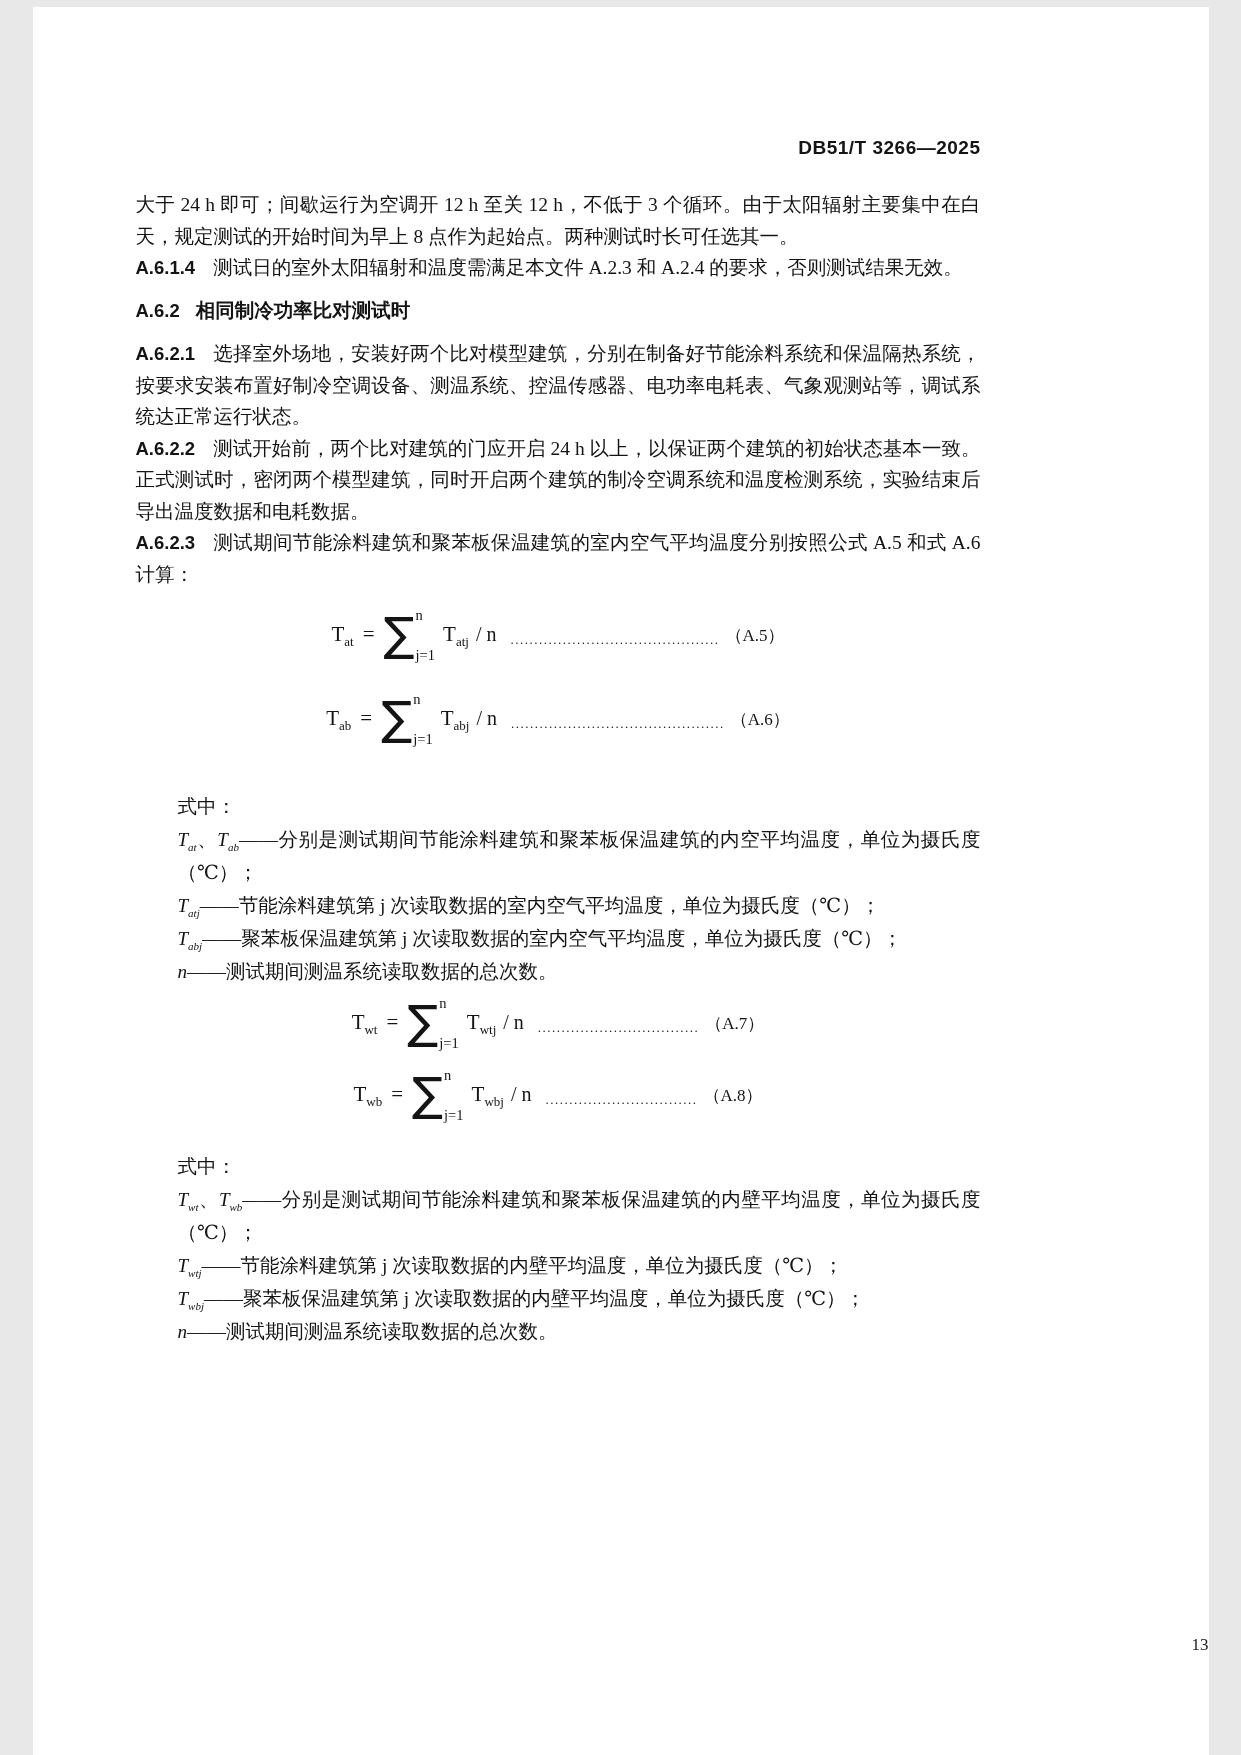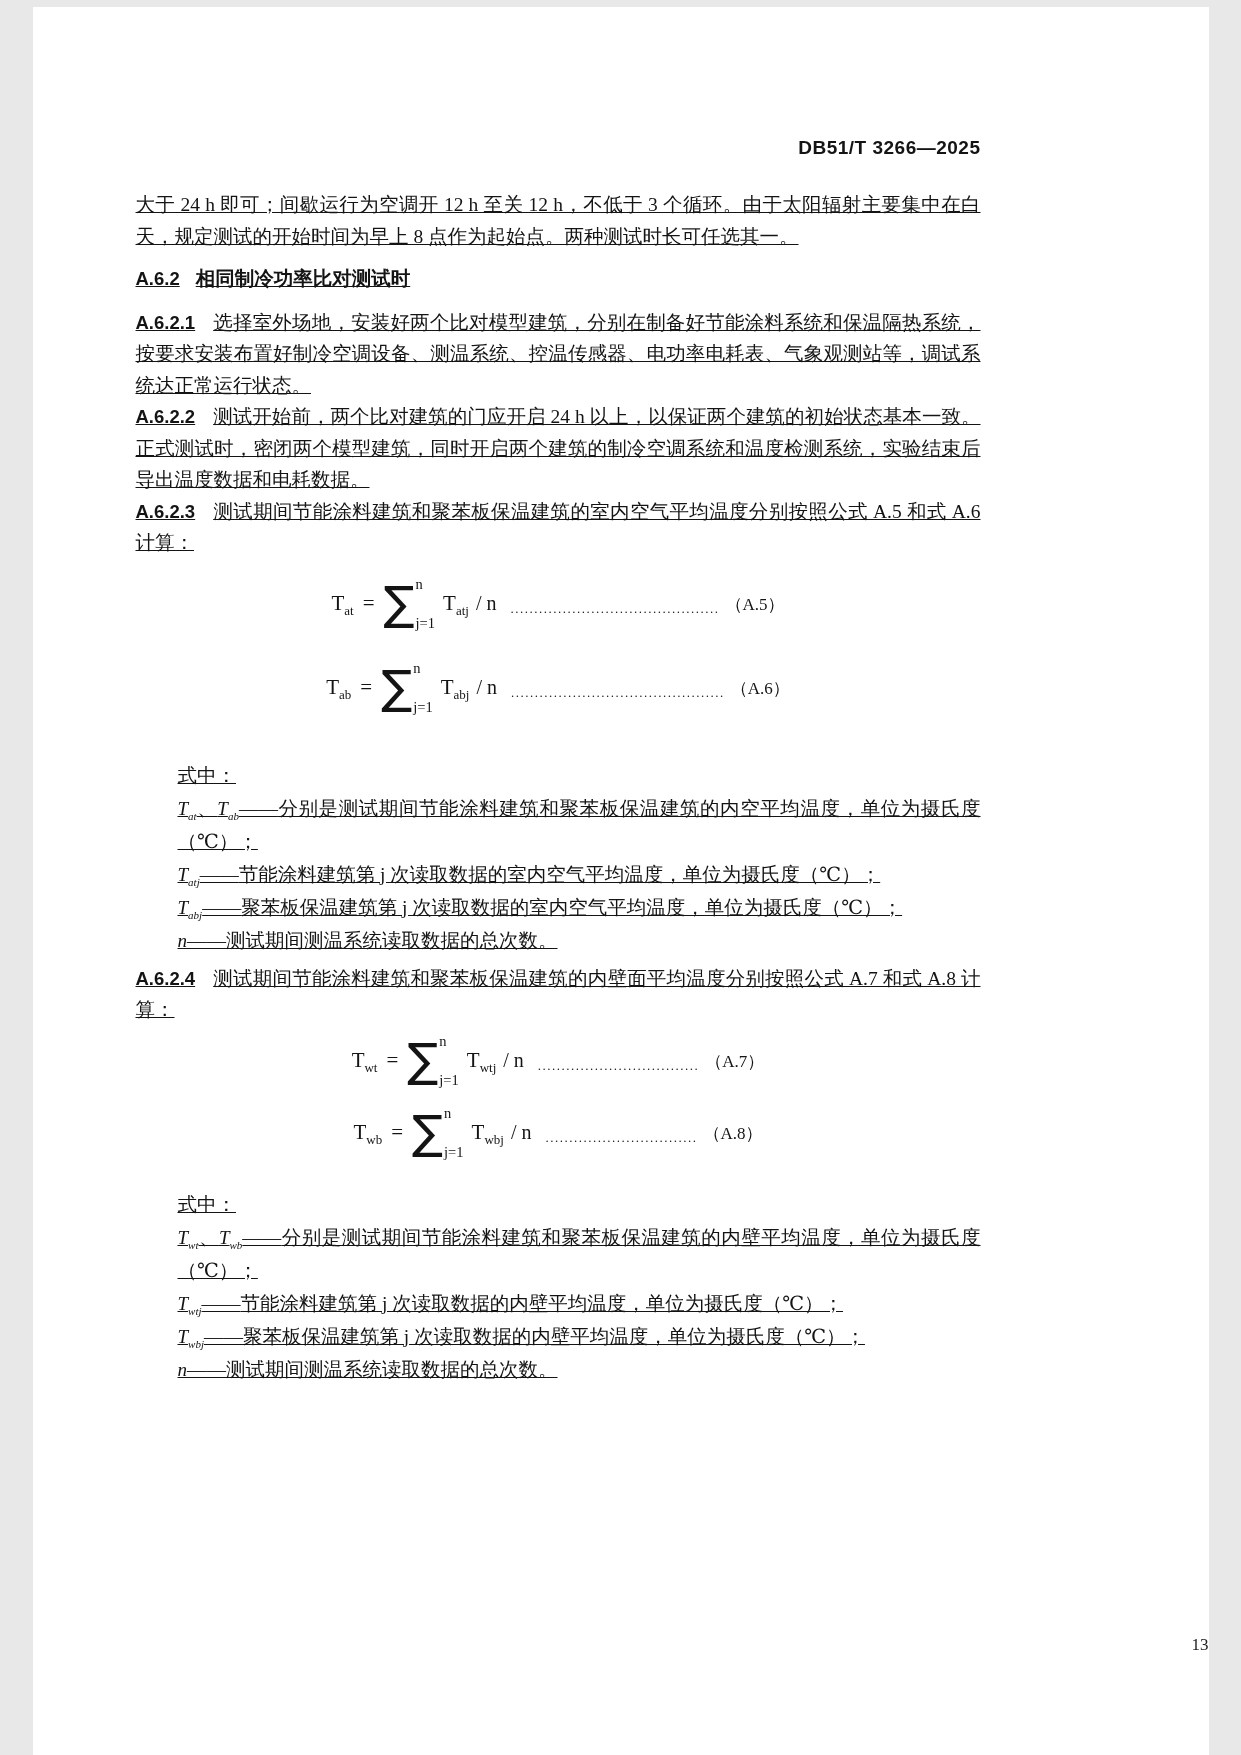--- a/index.html
+++ b/index.html
@@ -15,21 +15,21 @@
   .doc-header{
     position:absolute;top:130px;left:103px;right:228px;
     text-align:right;
     font-family:"Liberation Sans","DejaVu Sans",sans-serif;
     font-weight:600;font-size:19px;letter-spacing:0.5px;
   }
   .doc-body{
     position:absolute;top:182px;left:103px;right:228px;
     font-size:19.5px;line-height:31.5px;
   }
-  p{margin:0;text-decoration:underline;}
+  p{margin:0;}
   .para{text-align:justify;}
   .cnum{
     font-family:"Liberation Sans","DejaVu Sans",sans-serif;
     font-weight:700;font-size:18.5px;
     margin-right:18px;white-space:nowrap;
   }
   .heading{
     font-family:"Liberation Sans","DejaVu Sans",sans-serif;
     font-weight:700;font-size:19.5px;
     margin:11px 0 12px 0;
@@ -87,20 +87,21 @@
 <div class="page">
 
   <div class="doc-header">
     <span>DB51/T 3266—2025</span>
   </div>
 
   <div class="doc-body">
 
     <p class="para">大于 24 h 即可；间歇运行为空调开 12 h 至关 12 h，不低于 3 个循环。由于太阳辐射主要集中在白天，规定测试的开始时间为早上 8 点作为起始点。两种测试时长可任选其一。</p>
 
+    <p class="para"><span class="cnum">A.6.1.4</span><span>测试日的室外太阳辐射和温度需满足本文件 A.2.3 和 A.2.4 的要求，否则测试结果无效。</span></p>
 
     <p class="heading"><span class="cnum">A.6.2</span><span>相同制冷功率比对测试时</span></p>
 
     <p class="para"><span class="cnum">A.6.2.1</span><span>选择室外场地，安装好两个比对模型建筑，分别在制备好节能涂料系统和保温隔热系统，按要求安装布置好制冷空调设备、测温系统、控温传感器、电功率电耗表、气象观测站等，调试系统达正常运行状态。</span></p>
 
     <p class="para"><span class="cnum">A.6.2.2</span><span>测试开始前，两个比对建筑的门应开启 24 h 以上，以保证两个建筑的初始状态基本一致。正式测试时，密闭两个模型建筑，同时开启两个建筑的制冷空调系统和温度检测系统，实验结束后导出温度数据和电耗数据。</span></p>
 
     <p class="para"><span class="cnum">A.6.2.3</span><span>测试期间节能涂料建筑和聚苯板保温建筑的室内空气平均温度分别按照公式 A.5 和式 A.6 计算：</span></p>
 
     <div class="formula gap-a5">
@@ -136,21 +137,20 @@
     </div>
 
     <div class="where gap-where1">
       <p class="where-label">式中：</p>
       <p class="def"><span class="sym"><span>T</span><sub>at</sub></span><span>、</span><span class="sym"><span>T</span><sub>ab</sub></span><span class="dash">——</span><span>分别是测试期间节能涂料建筑和聚苯板保温建筑的内空平均温度，单位为摄氏度（℃）；</span></p>
       <p class="def"><span class="sym"><span>T</span><sub>atj</sub></span><span class="dash">——</span><span>节能涂料建筑第 j 次读取数据的室内空气平均温度，单位为摄氏度（℃）；</span></p>
       <p class="def"><span class="sym"><span>T</span><sub>abj</sub></span><span class="dash">——</span><span>聚苯板保温建筑第 j 次读取数据的室内空气平均温度，单位为摄氏度（℃）；</span></p>
       <p class="def"><span class="sym"><span>n</span></span><span class="dash">——</span><span>测试期间测温系统读取数据的总次数。</span></p>
     </div>
 
-    <p class="para gap-4"><span class="cnum">A.6.2.4</span><span>测试期间节能涂料建筑和聚苯板保温建筑的内壁面平均温度分别按照公式 A.7 和式 A.8 计算：</span></p>
 
     <div class="formula gap-a7">
       <span class="f-var"><span>T</span><sub>wt</sub></span>
       <span class="f-eq">=</span>
       <span class="f-sum">
         <span class="f-sigma">∑</span>
         <span class="f-limits">
             <span class="f-up">n</span>
             <span class="f-low">j=1</span>
           </span>

